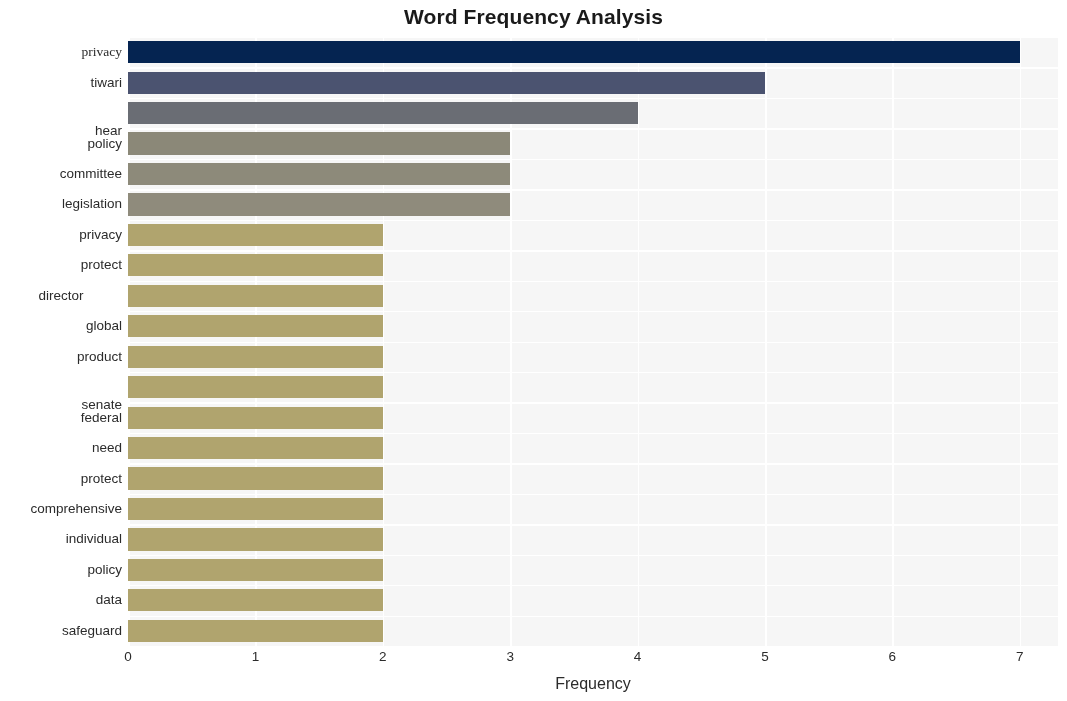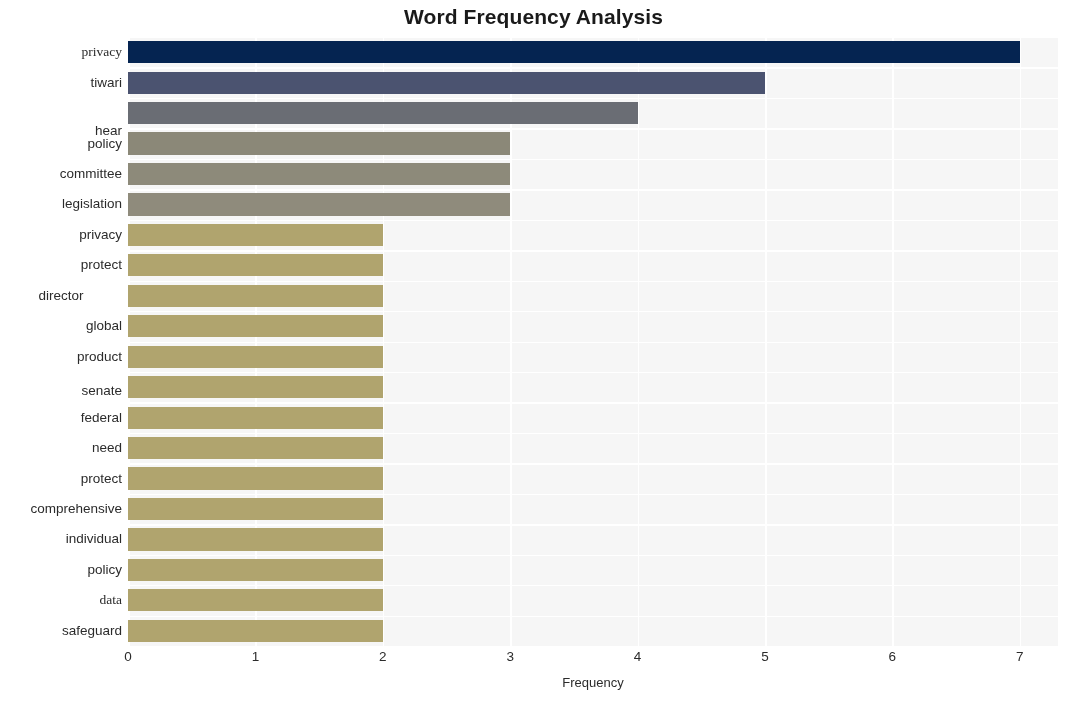--- a/index.html
+++ b/index.html
@@ -107,21 +107,21 @@
     font-size: 13.5px;
     color: #2b2b2b;
     line-height: 1;
   }
   .x-axis-title {
     position: absolute;
     left: 128px;
     top: 675px;
     width: 930px;
     text-align: center;
-    font-size: 13px;
+    font-size: 16px;
     color: #2b2b2b;
   }
 </style>
 </head>
 <body>
 
 <div class="figure">
 
   <div class="chart-title">Word Frequency Analysis</div>
 
@@ -226,28 +226,28 @@
       <div class="y-label" style="top: 38.675px;">tiwari</div>
       <div class="y-label" style="top: 87px;">hear</div>
       <div class="y-label" style="top: 99.575px;">policy</div>
       <div class="y-label" style="top: 130.025px;">committee</div>
       <div class="y-label" style="top: 160.475px;">legislation</div>
       <div class="y-label" style="top: 190.925px;">privacy</div>
       <div class="y-label" style="top: 221.375px;">protect</div>
       <div class="y-label" style="top: 251.825px; text-align: center;">director</div>
       <div class="y-label" style="top: 282.275px;">global</div>
       <div class="y-label" style="top: 312.725px;">product</div>
-      <div class="y-label" style="top: 347px; text-align: right;">senate</div>
+      <div class="y-label" style="top: 361px; text-align: right;">senate</div>
       <div class="y-label" style="top: 373.625px;">federal</div>
       <div class="y-label" style="top: 404.075px;">need</div>
       <div class="y-label" style="top: 434.525px;">protect</div>
       <div class="y-label" style="top: 464.975px;">comprehensive</div>
       <div class="y-label" style="top: 495.425px;">individual</div>
       <div class="y-label" style="top: 525.875px;">policy</div>
-      <div class="y-label" style="top: 556.325px; font-family: Liberation Serif, serif;">data</div>
+      <div class="y-label" style="top: 556.325px;">data</div>
       <div class="y-label" style="top: 586.775px;">safeguard</div>
     </div>
 
   <div class="x-labels" id="x-labels">
       <div class="x-label" style="left: 0px;">0</div>
       <div class="x-label" style="left: 127.397px;">1</div>
       <div class="x-label" style="left: 254.795px;">2</div>
       <div class="x-label" style="left: 382.192px;">3</div>
       <div class="x-label" style="left: 509.589px;">4</div>
       <div class="x-label" style="left: 636.986px;">5</div>

